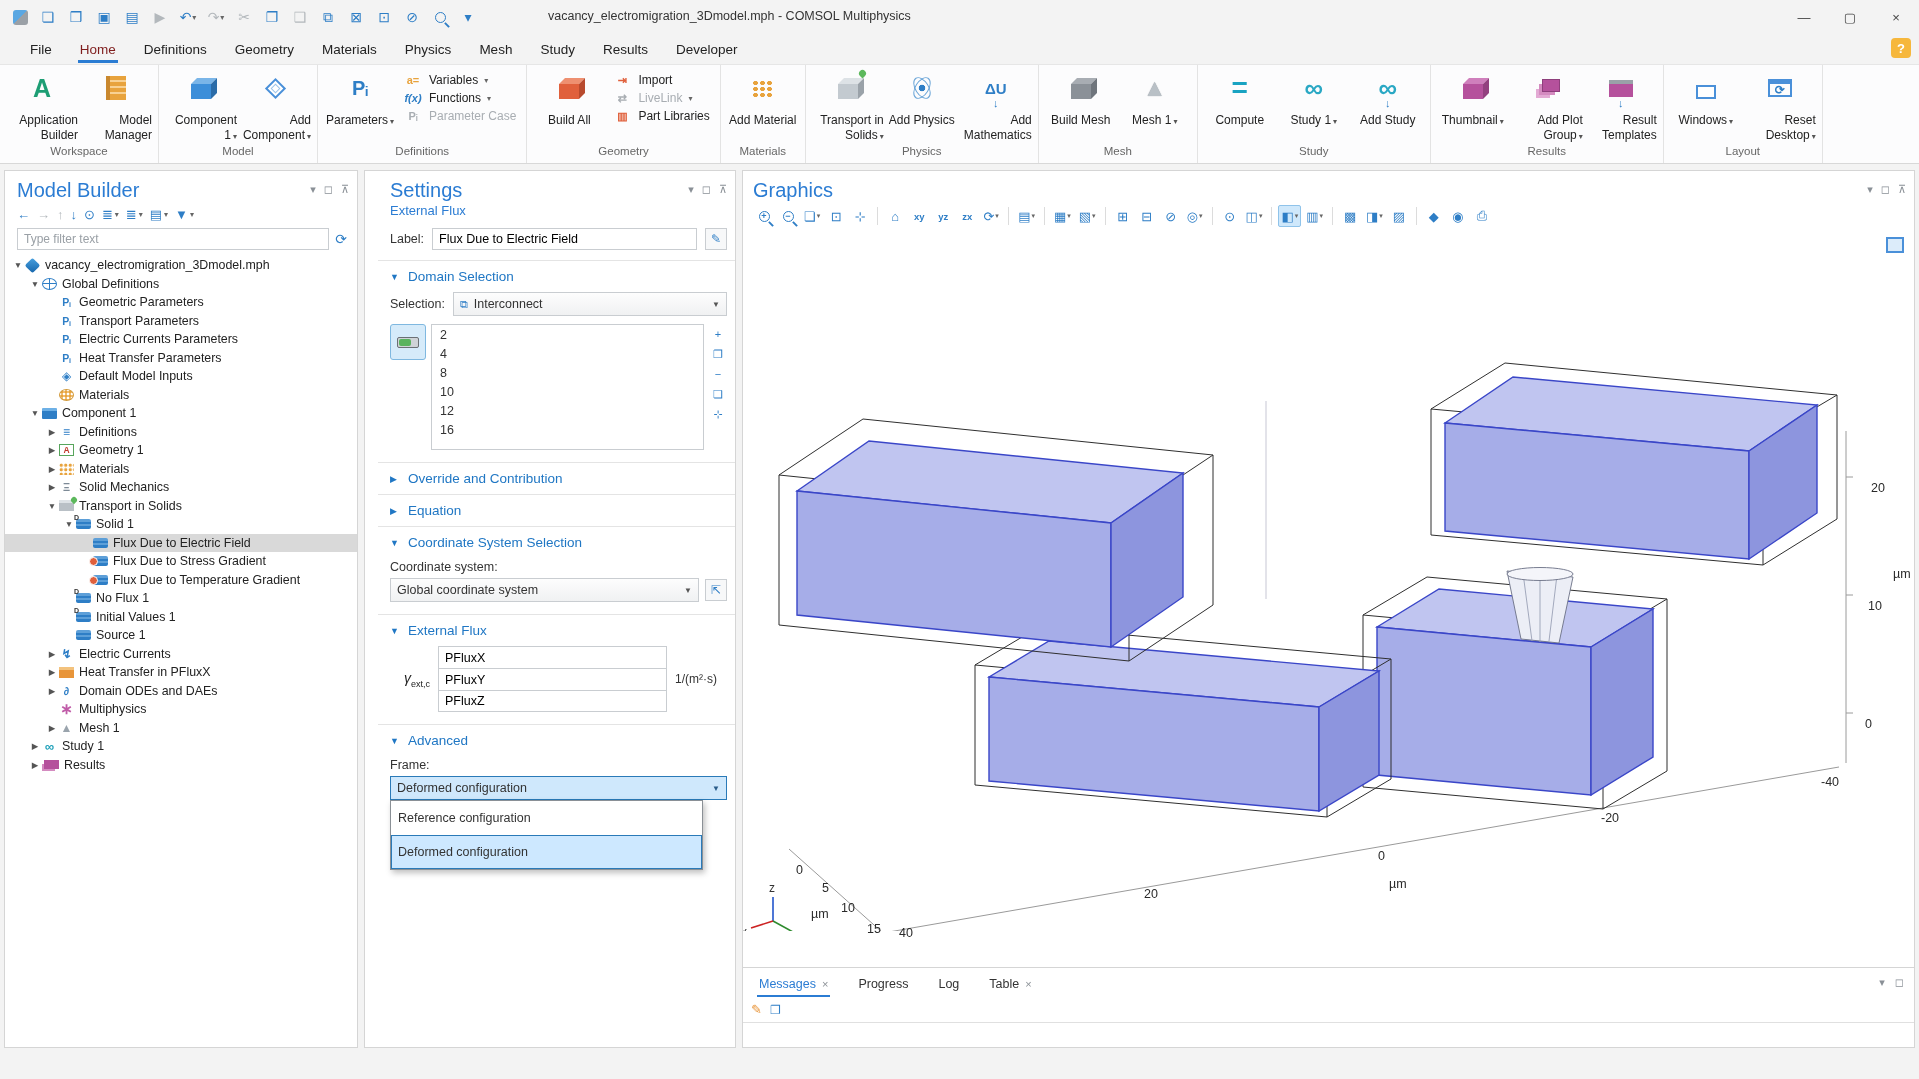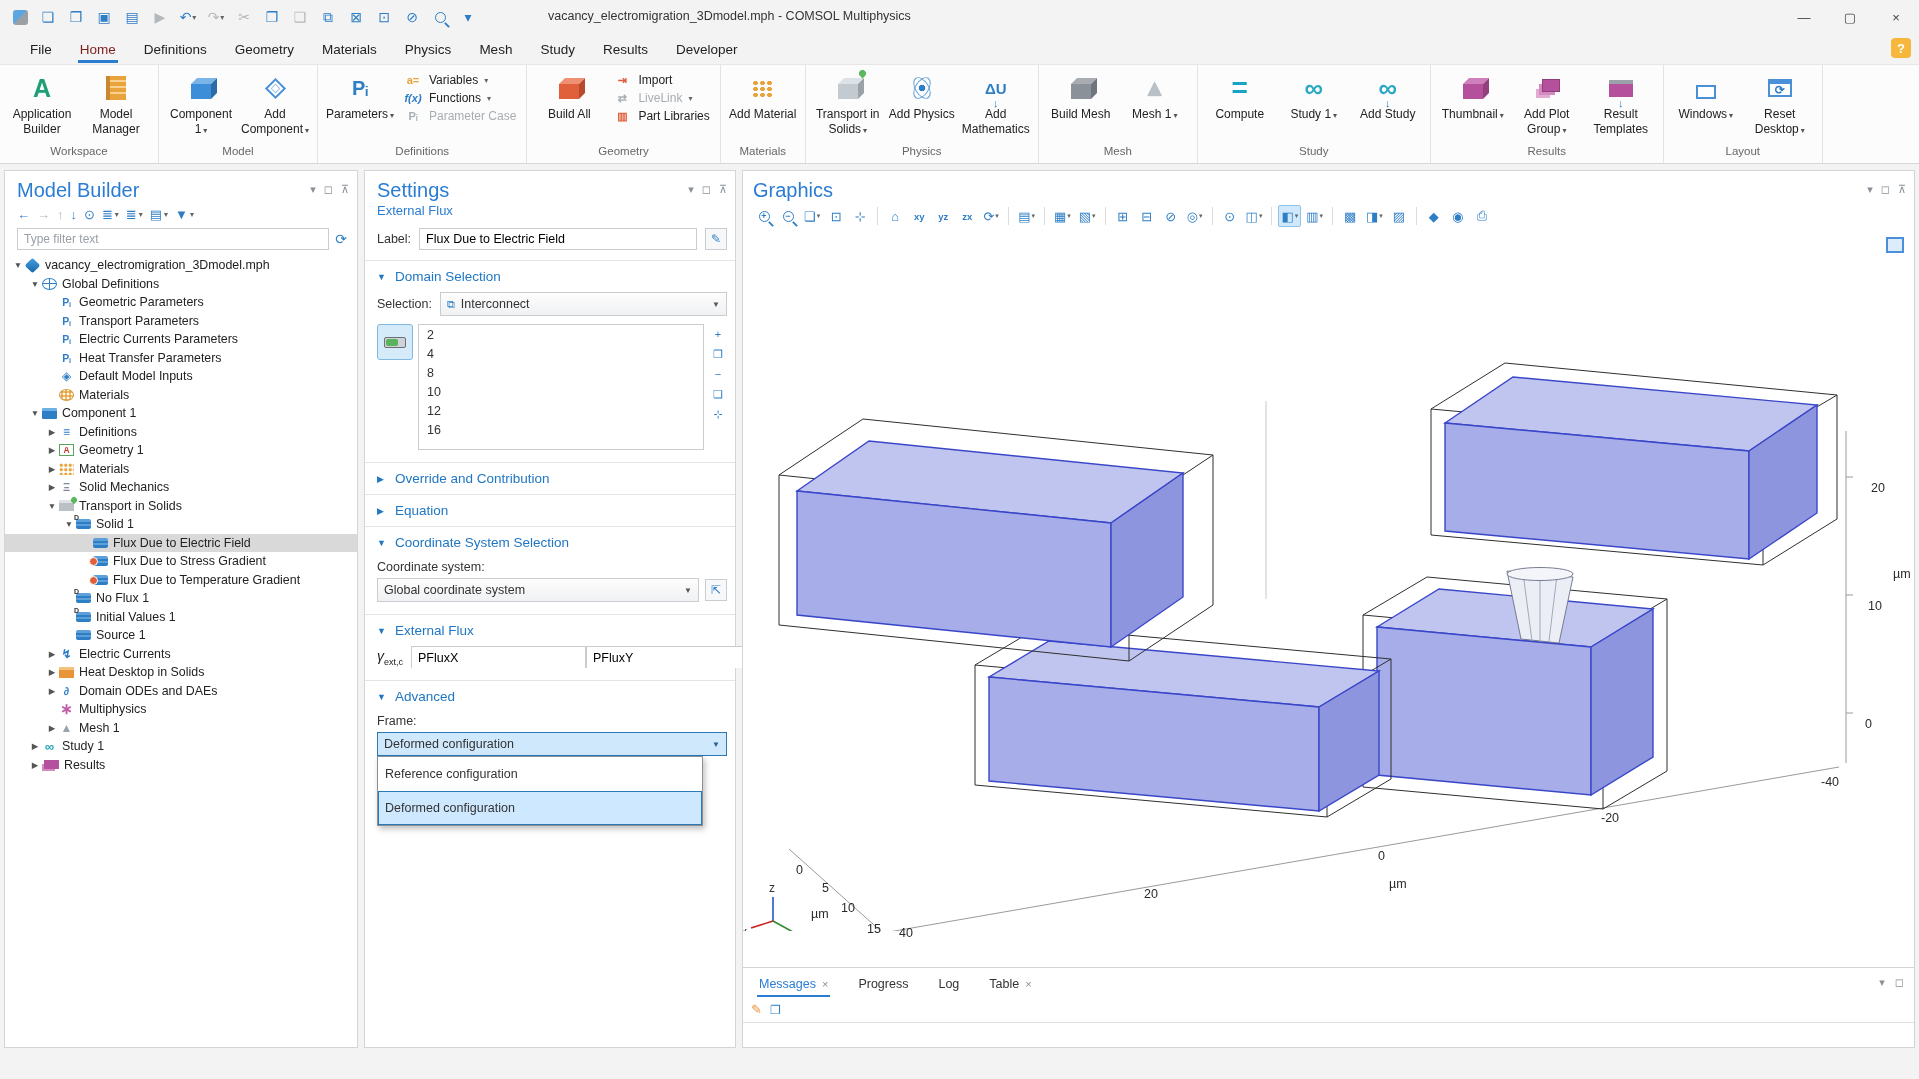--- a/index.html
+++ b/index.html
@@ -27,21 +27,21 @@
   .help-badge{position:absolute;right:8px;top:38px;width:20px;height:20px;background:#f6b73c;color:#fff;
     border-radius:4px;font-weight:bold;display:flex;align-items:center;justify-content:center;font-size:13px;}
 
   
   .ribbon{position:absolute;left:0;top:64px;width:100%;height:100px;background:#fcfcfd;border-top:1px solid #e6e6e6;border-bottom:1px solid #d8d8d8;display:flex;}
   .rgroup{display:flex;flex-direction:column;border-right:1px solid #e3e3e3;padding:2px 6px 0 6px;}
   .rbody{flex:1;display:flex;align-items:stretch;gap:2px;}
   .rlabel{height:20px;text-align:center;font-size:11.5px;color:#666;padding-top:2px;}
   .rbtn{width:72px;display:flex;flex-direction:column;align-items:center;padding-top:4px;border-radius:3px;}
   .ricn{position:relative;width:34px;height:34px;display:flex;align-items:center;justify-content:center;}
-  .rlab{font-size:12px;color:#222;text-align:center;line-height:1.25;margin-top:2px;white-space:pre-line;}
+  .rlab{font-size:12px;color:#222;text-align:right;line-height:1.25;margin-top:8px;white-space:pre-line;}
   .rlab .caret{font-size:8px;color:#555;margin-left:2px;}
   .rstack{display:flex;flex-direction:column;justify-content:flex-start;gap:4px;padding:6px 4px 0 4px;}
   .rsmall{display:flex;align-items:center;gap:5px;font-size:12px;color:#222;white-space:nowrap;}
   .rsmall.dis{color:#a8adb2;}
   .rsmall .sic{display:inline-flex;width:22px;justify-content:center;font-weight:bold;font-size:11px;}
   .s-var{color:#e8a33d;}.s-fn{color:#2e7ec6;font-weight:normal;font-style:italic;}
   .s-pc{color:#a8adb2;}.s-imp{color:#e0603c;}.s-ll{color:#a8adb2;}.s-pl{color:#e0603c;}
 
   
   .t-ab{font-size:25px;font-weight:bold;color:#1d9e74;}
@@ -71,21 +71,21 @@
   .ri-win{position:relative;width:20px;height:14px;border:2px solid #4a90d9;background:#fff;margin-top:8px;}
   .ri-win::before{content:"";position:absolute;right:-8px;top:-10px;width:20px;height:14px;border:2px solid #4a90d9;background:#eaf4fd;z-index:-1;}
   .ri-winr{width:24px;height:18px;border:2px solid #4a90d9;border-top-width:5px;color:#2e7ec6;font-size:12px;font-weight:bold;
     display:flex;align-items:center;justify-content:center;}
   .x-dl::after{content:"↓";position:absolute;bottom:-4px;left:50%;transform:translateX(-50%);color:#2e7ec6;font-size:11px;font-weight:bold;}
   .x-drop::after{content:"";position:absolute;top:-1px;right:-1px;width:7px;height:7px;background:#5cb85c;border-radius:50% 50% 50% 0;transform:rotate(-45deg);}
 
   
   .panel{position:absolute;top:170px;bottom:31px;background:#fff;border:1px solid #d5d5d5;}
   .mb-panel{left:4px;width:354px;}
-  .set-panel{left:364px;width:372px;}
+  .set-panel{left:364px;width:372px;padding-left:13px;}
   .gfx-panel{left:742px;right:4px;display:flex;flex-direction:column;}
   .phead{display:flex;align-items:flex-start;padding:8px 8px 0 12px;}
   .ptitle{font-size:20px;color:#2b7cd3;flex:1;line-height:1.1;}
   .pcorner{display:flex;gap:8px;color:#8a9096;font-size:11px;padding-top:4px;}
   .pcorner span{cursor:default;}
 
   
   .mb-tools{display:flex;align-items:center;gap:7px;padding:6px 10px 4px 12px;color:#2e7ec6;font-size:13px;}
   .mbt{display:inline-flex;align-items:center;}
   .mbt.dis{color:#b3b8bc;}
@@ -147,21 +147,21 @@
   .sideicons{display:flex;flex-direction:column;gap:4px;padding-top:2px;}
   .sideicons span{width:18px;height:16px;display:flex;align-items:center;justify-content:center;color:#2e7ec6;font-size:11px;border-radius:2px;}
   .fieldlbl{margin:2px 0 4px 0;}
   .bigdrop{height:24px;border:1px solid #c9cdd1;background:linear-gradient(#fdfdfd,#f0f1f2);display:flex;align-items:center;padding:0 6px;}
   .bigdrop .dd{margin-left:auto;font-size:8px;color:#555;}
   .coordrow{display:flex;gap:6px;align-items:center;}
   .coordrow .bigdrop{flex:1;}
   .fluxrow{display:flex;align-items:center;gap:8px;}
   .fluxsym{width:40px;font-size:14px;font-style:italic;color:#222;text-align:right;}
   .fluxsym sub{font-size:9px;font-style:normal;}
-  .fluxfields{flex:1;display:flex;flex-direction:row;}
+  .fluxfields{flex:1;display:flex;flex-direction:column;}
   .fluxfields input{height:22px;border:1px solid #c9cdd1;border-bottom-width:0;font-size:12.5px;padding:0 6px;font-family:"Liberation Sans",sans-serif;}
   .fluxfields input:last-child{border-bottom-width:1px;}
   .fluxunit{width:52px;font-size:12px;color:#333;}
   .framewrap{position:relative;}
   .framedrop{height:24px;border:1px solid #2a7ab8;background:#cfe8fc;display:flex;align-items:center;padding:0 6px;}
   .framedrop .dd{margin-left:auto;font-size:8px;color:#2a5d8a;}
   .popup{position:absolute;left:0;right:24px;top:24px;background:#fff;border:1px solid #8a9096;box-shadow:2px 3px 6px rgba(0,0,0,.25);z-index:50;}
   .popitem{height:34px;display:flex;align-items:center;padding:0 6px;font-size:12.5px;border:1px solid transparent;}
   .popitem.sel{background:#cde8ff;border-color:#2a7ab8;}
 
@@ -583,21 +583,21 @@
           <span class="tlabel">Source 1</span>
         </div>
         <div class="trow" style="padding-left: 40px;">
           <span class="tchev">▶</span>
           <span class="ti ti-el">↯</span>
           <span class="tlabel">Electric Currents</span>
         </div>
         <div class="trow" style="padding-left: 40px;">
           <span class="tchev">▶</span>
           <span class="ti ti-heat"></span>
-          <span class="tlabel">Heat Desktop in Solids</span>
+          <span class="tlabel">Heat Transfer in PFluxX</span>
         </div>
         <div class="trow" style="padding-left: 40px;">
           <span class="tchev">▶</span>
           <span class="ti ti-ode">∂</span>
           <span class="tlabel">Domain ODEs and DAEs</span>
         </div>
         <div class="trow" style="padding-left: 40px;">
           <span class="tchev"></span>
           <span class="ti ti-multi">∗</span>
           <span class="tlabel">Multiphysics</span>

